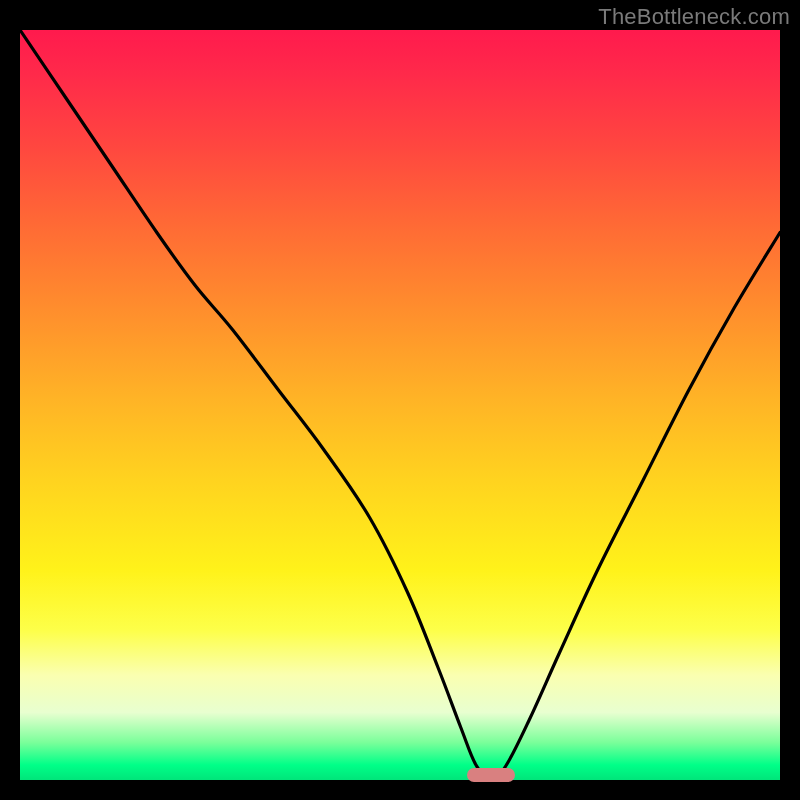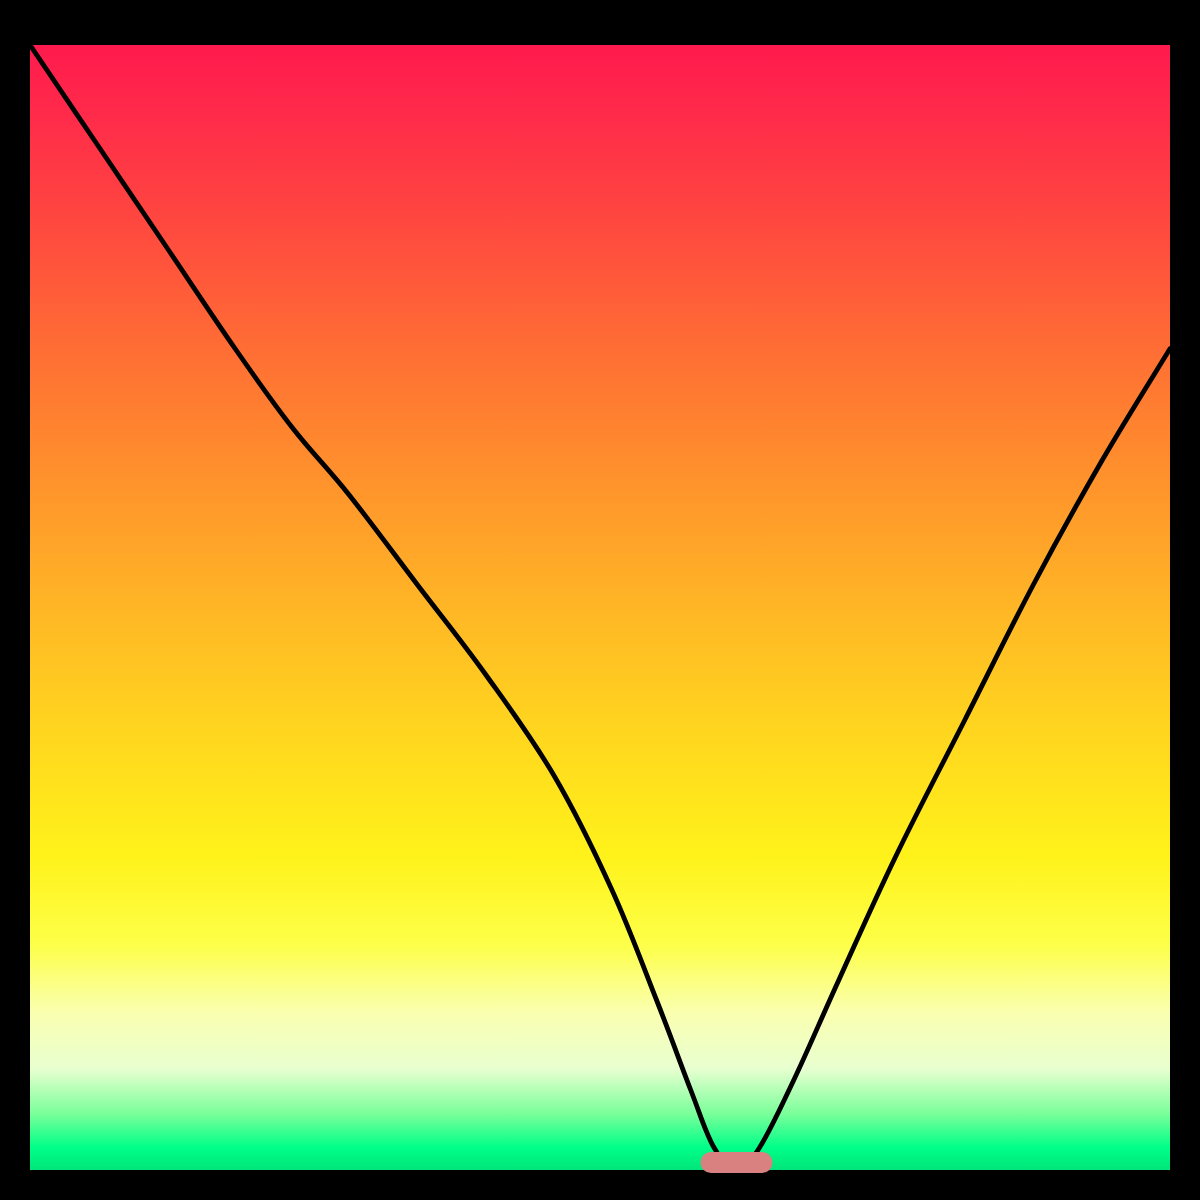--- a/index.html
+++ b/index.html
@@ -65,20 +65,21 @@
     border-radius: 7px;
     background: #d98080;
     transform: translate(-50%, -50%);
   }
 </style>
 </head>
 <body>
 
 <div class="frame">
 
+  <div class="credit">TheBottleneck.com</div>
 
   <div class="plot-area">
     <div class="gradient"></div>
 
     <svg class="curve" viewBox="0 0 760 750" preserveAspectRatio="none">
       <path id="curve-path" fill="none" stroke="#000" stroke-width="3.2" stroke-linecap="round" stroke-linejoin="round" d="M 0.0 0.0 C 8.2 12.2, 29.2 43.2, 45.6 67.5 C 62.0 91.8, 74.8 110.7, 91.2 135.0 C 107.6 159.3, 121.8 180.9, 136.8 202.5 C 151.8 224.1, 161.1 237.4, 174.8 255.0 C 188.5 272.6, 197.8 281.1, 212.8 300.0 C 227.8 318.9, 242.0 338.4, 258.4 360.0 C 274.8 381.6, 287.6 397.1, 304.0 420.0 C 320.4 442.9, 334.6 461.9, 349.6 487.5 C 364.6 513.1, 375.3 535.5, 387.6 562.5 C 399.9 589.5, 408.4 613.2, 418.0 637.5 C 427.6 661.8, 434.0 680.0, 440.8 697.5 C 447.6 715.0, 450.5 725.5, 456.0 735.0 C 461.5 744.5, 465.7 750.0, 471.2 750.0 C 476.7 750.0, 479.6 745.8, 486.4 735.0 C 493.2 724.2, 499.6 710.3, 509.2 690.0 C 518.8 669.8, 527.3 649.5, 539.6 622.5 C 551.9 595.5, 562.6 571.0, 577.6 540.0 C 592.6 508.9, 606.8 482.4, 623.2 450.0 C 639.6 417.6, 652.4 391.1, 668.8 360.0 C 685.2 328.9, 698.0 305.9, 714.4 277.5 C 730.8 249.2, 751.8 216.0, 760.0 202.5"></path>
     </svg>
 
     <div class="minimum-marker" id="min-marker" style="left: 471.2px; top: 745px;"></div>
   </div>

